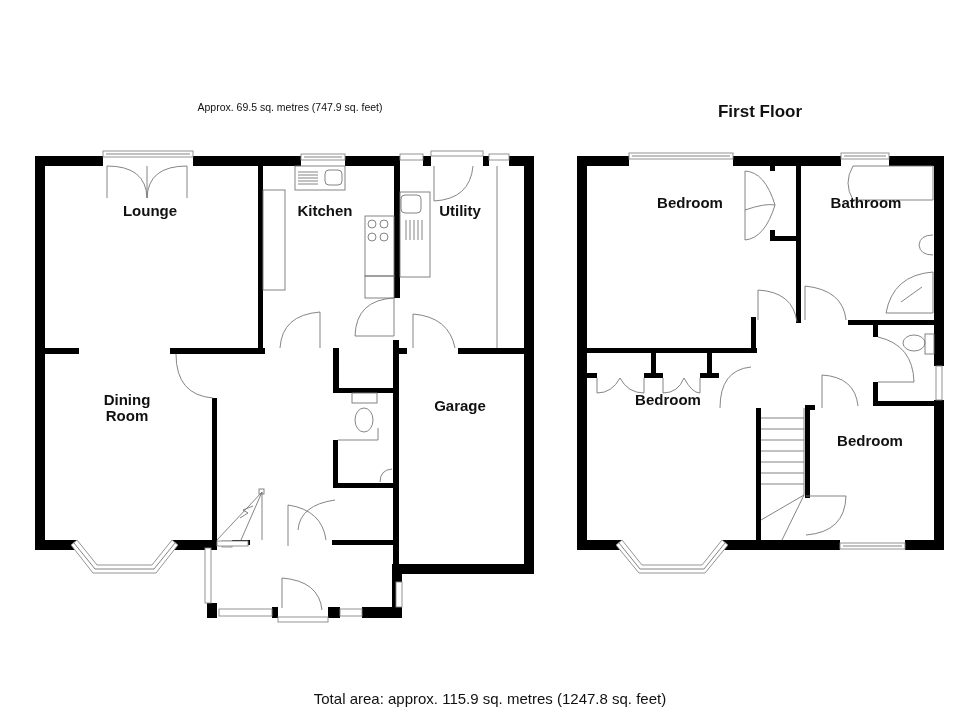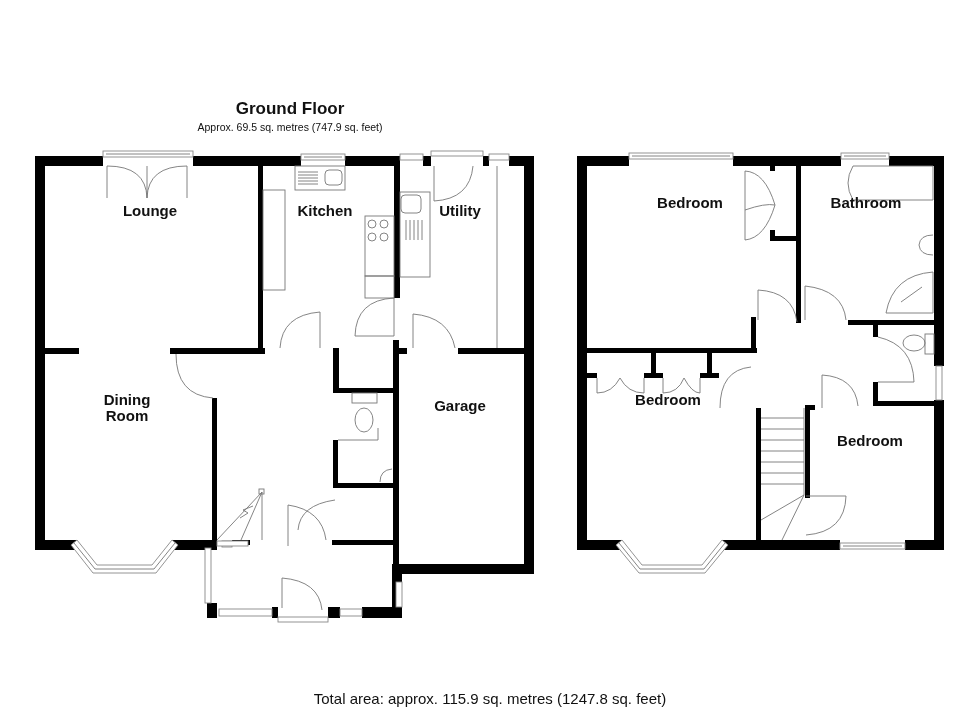--- a/index.html
+++ b/index.html
@@ -11,25 +11,25 @@
   svg { position: absolute; left: 0; top: 0; }
   .room-label { font-family: "Liberation Sans", sans-serif; font-weight: bold; font-size: 15px; fill: #111; }
   .wall { fill: #000; }
   .thin { fill: none; stroke: #777; stroke-width: 0.9; }
   .win { fill: #fff; stroke: #888; stroke-width: 0.9; }
 </style>
 </head>
 <body>
 
 <div class="title" style="left:160px; width:260px; top:99px;">
-  <span class="main">Ground Floor</span>
   <span class="sub">Approx. 69.5 sq. metres (747.9 sq. feet)</span>
 </div>
 
 <div class="title" style="left:640px; width:240px; top:102px;">
+  <span class="main">First Floor</span>
 </div>
 
 <svg width="980" height="712" viewBox="0 0 980 712">
 
   <g>
 
     <rect class="wall" x="35" y="156" width="10" height="394"></rect>
     <rect class="wall" x="35" y="156" width="68" height="10"></rect>
     <rect class="wall" x="193" y="156" width="108" height="10"></rect>
     <rect class="wall" x="345" y="156" width="55" height="10"></rect>

